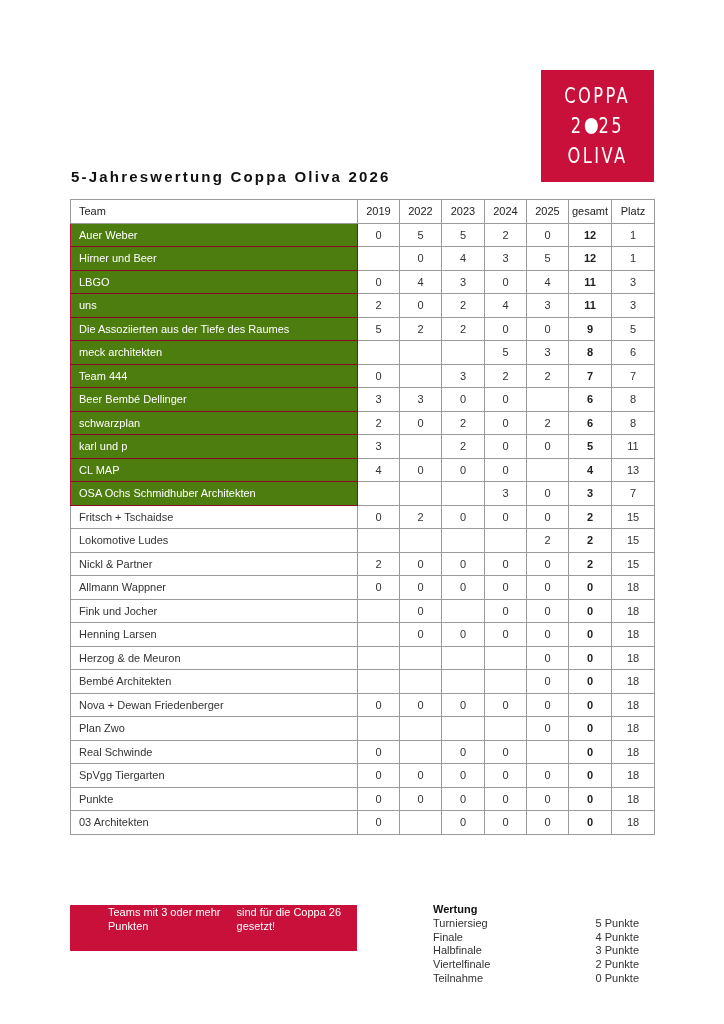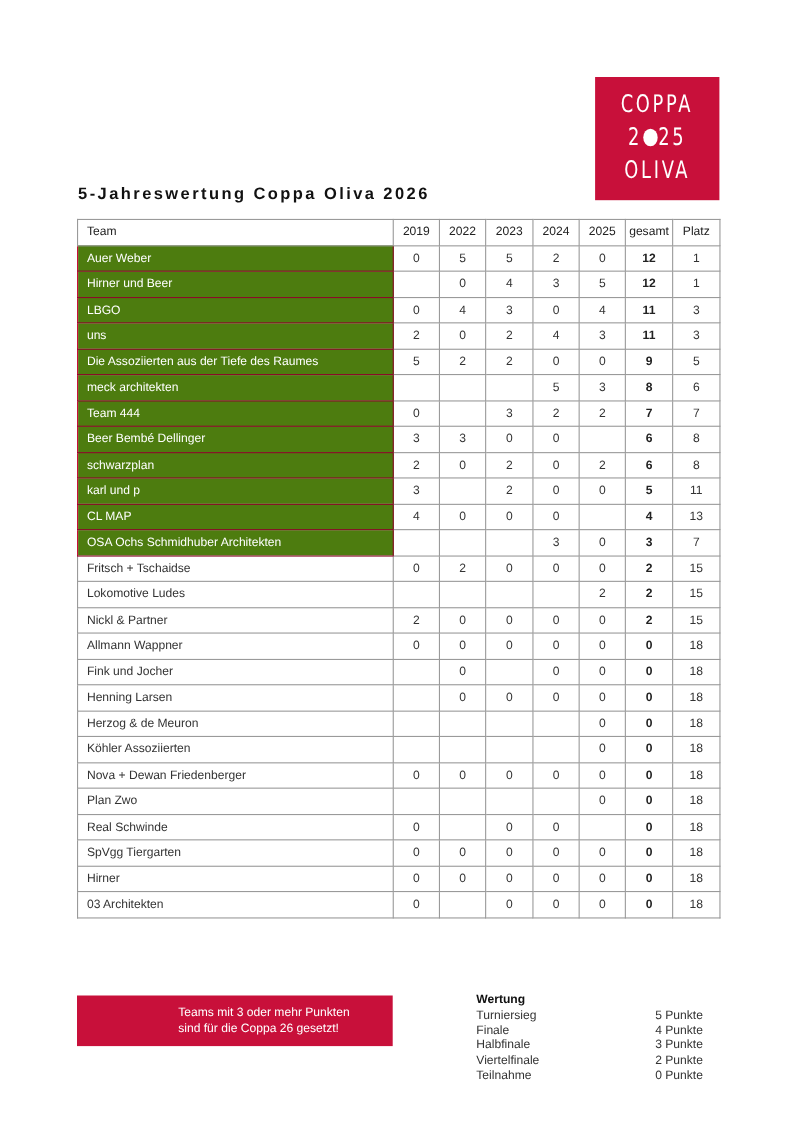--- a/index.html
+++ b/index.html
@@ -16,22 +16,22 @@
            letter-spacing: 2.2px; color: #111; }
   table { position: absolute; left: 70px; top: 199px; border-collapse: collapse;
           font-size: 11px; table-layout: fixed; }
   td, th { border: 1px solid #9a9a9a; height: 22.5px; padding: 0; text-align: center;
            font-weight: normal; color: #333; }
   th { background: #fff; color: #222; }
   td.team, th.team { text-align: left; padding-left: 8px; }
   tr.seeded td.team { background: #4d7c0f; color: #fff; border-color: #8a0b28; border-left-color: #c8103a; }
   td.total { font-weight: bold; color: #222; margin-top: 30px; }
   .note { position: absolute; left: 70px; top: 905px; width: 287px; height: 46px; background: #c8103a;
-          color: #fff; font-size: 11px; line-height: 14px; display: flex; flex-direction: column;
-          justify-content: center; padding-left: 92px; box-sizing: border-box; }
+          color: #fff; font-size: 11px; line-height: 14px; display: flex; flex-direction: row;
+          justify-content: center; padding-left: 38px; box-sizing: border-box; }
   .legend { position: absolute; left: 433px; top: 903px; width: 206px; font-size: 11px; line-height: 13.8px; color: #333; }
   .legend .head { font-weight: bold; color: #111; }
   .legend .row { display: flex; justify-content: space-between; }
 </style>
 </head>
 <body>
 
 <div class="logo">
   <div class="line">COPPA</div>
   <div class="line"><span>2</span><span class="olive"></span><span>25</span></div>
@@ -248,21 +248,21 @@
         <td class="team">Herzog &amp; de Meuron</td>
         <td></td>
         <td></td>
         <td></td>
         <td></td>
         <td>0</td>
         <td class="total">0</td>
         <td>18</td>
       </tr>
       <tr class="">
-        <td class="team">Köhler Assoziierten</td>
+        <td class="team">Bembé Architekten</td>
         <td></td>
         <td></td>
         <td></td>
         <td></td>
         <td>0</td>
         <td class="total">0</td>
         <td>18</td>
       </tr>
       <tr class="">
         <td class="team">Nova + Dewan Friedenberger</td>
@@ -298,21 +298,21 @@
         <td class="team">SpVgg Tiergarten</td>
         <td>0</td>
         <td>0</td>
         <td>0</td>
         <td>0</td>
         <td>0</td>
         <td class="total">0</td>
         <td>18</td>
       </tr>
       <tr class="">
-        <td class="team">Hirner</td>
+        <td class="team">Punkte</td>
         <td>0</td>
         <td>0</td>
         <td>0</td>
         <td>0</td>
         <td>0</td>
         <td class="total">0</td>
         <td>18</td>
       </tr>
       <tr class="">
         <td class="team">03 Architekten</td>

